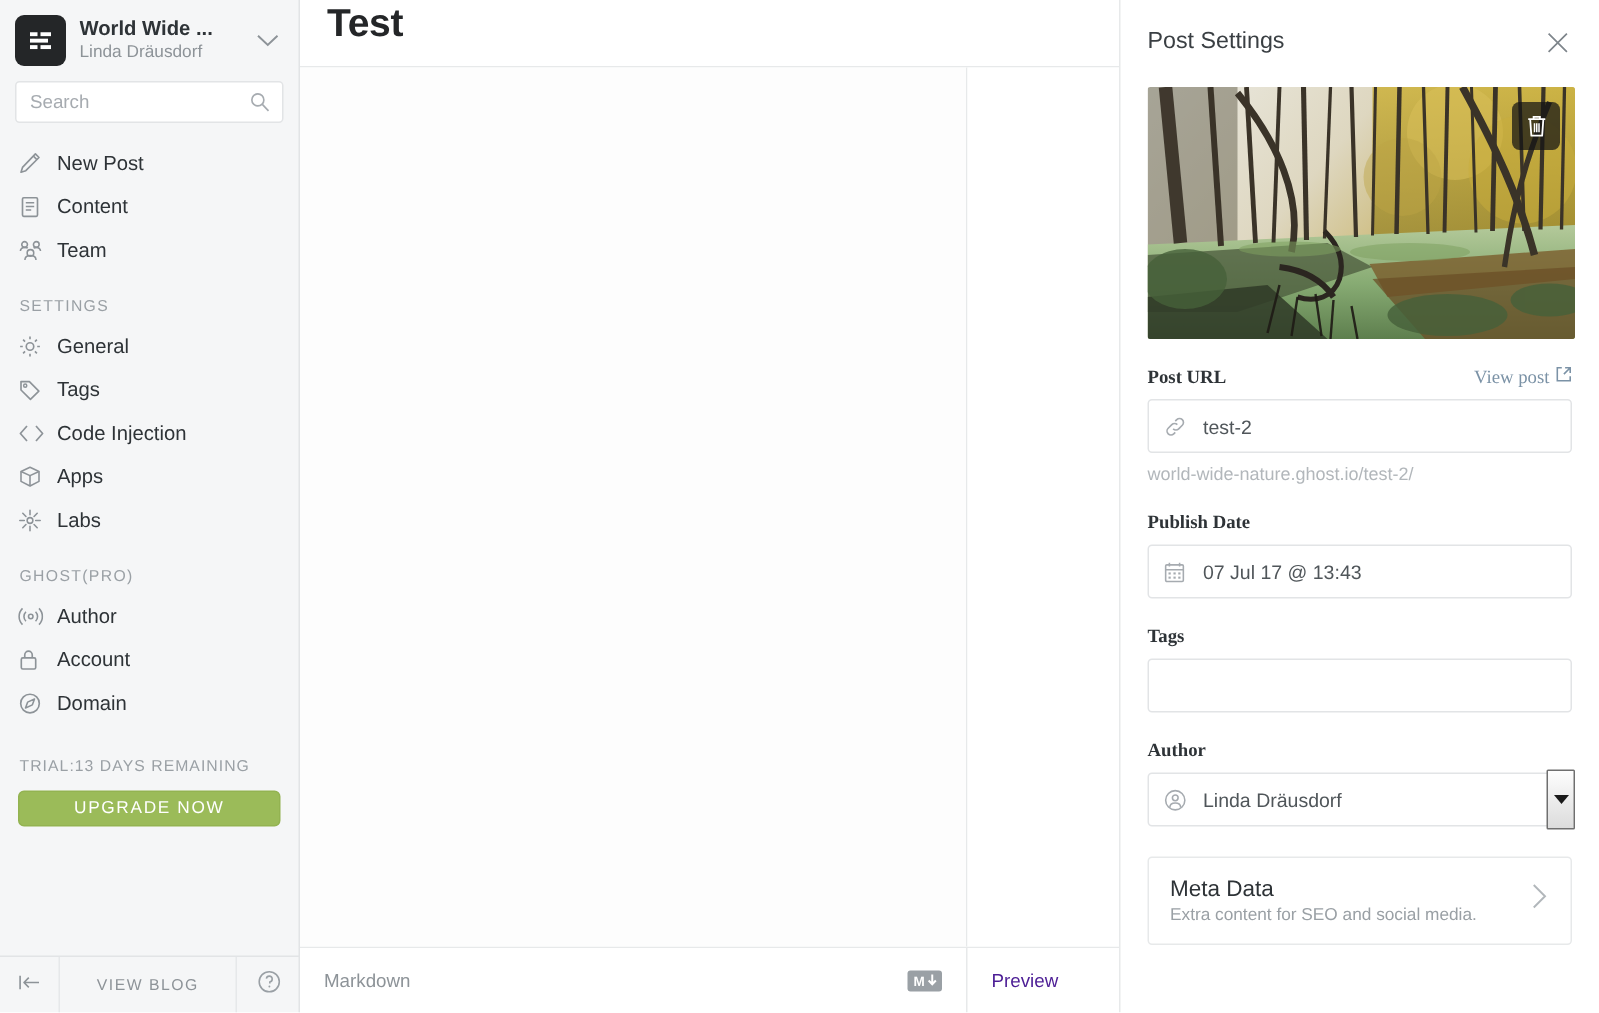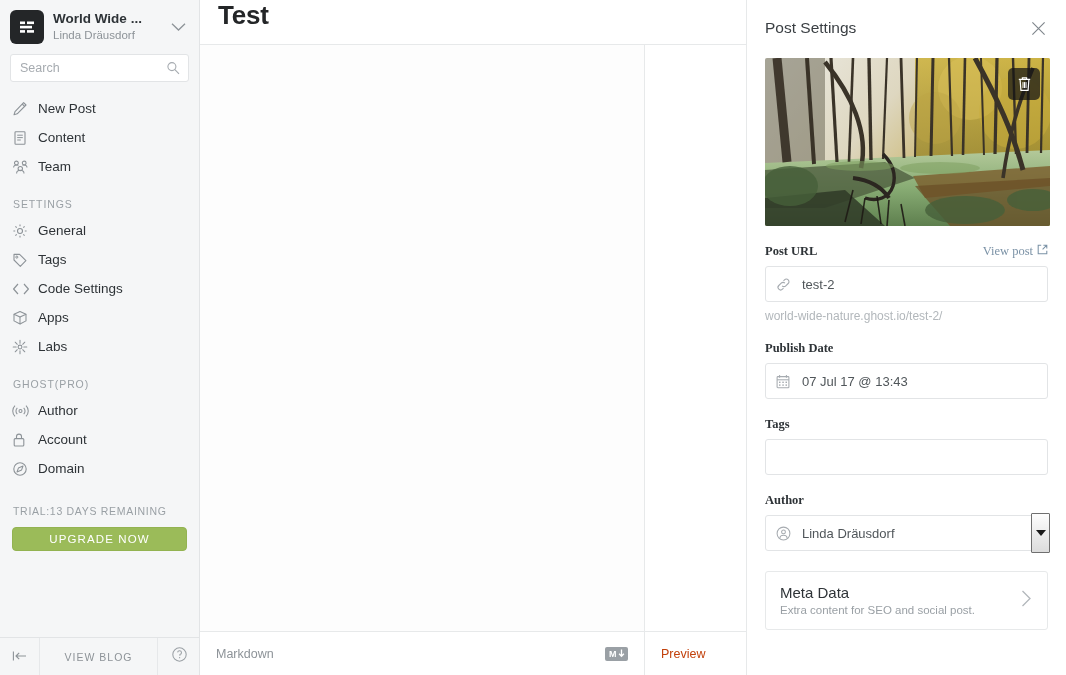--- a/index.html
+++ b/index.html
@@ -120,21 +120,21 @@
     padding: 0 16px 0 16px;
   }
   .foot-md-label { font-size: 12.5px; color: #8d9398; }
   .md-badge {
     background: #9aa0a5; color: #fff; border-radius: 2px;
     font-size: 9px; font-weight: bold; font-family: "Liberation Sans", sans-serif;
     padding: 2px 3px 2px 4px; letter-spacing: 0.5px;
     display: inline-flex; align-items: center; cursor: pointer;
   }
   .foot-preview { flex: 1 1 auto; display: flex; align-items: center; padding-left: 16px; }
-  .foot-preview-label { font-size: 12.5px; color: #c2410c; }
+  .foot-preview-label { font-size: 12.5px; color: #4c1d95; }
 
   
   .panel {
     width: 320px; height: 675px; background: #fff;
     border-left: 1px solid #e7e9ea;
     display: flex; flex-direction: column;
     overflow: hidden;
   }
   .panel-head {
     height: 56px; flex: 0 0 56px;
@@ -300,21 +300,21 @@
         </span>
         <span class="nav-label">Tags</span>
       </div>
       <div class="nav-item">
         <span class="nav-icn">
           <svg width="18" height="14" viewBox="0 0 18 14" aria-hidden="true">
             <path d="M6 2 L1.6 7 L6 12" fill="none" stroke="#8d9398" stroke-width="1.15" stroke-linejoin="round"></path>
             <path d="M12 2 L16.4 7 L12 12" fill="none" stroke="#8d9398" stroke-width="1.15" stroke-linejoin="round"></path>
           </svg>
         </span>
-        <span class="nav-label">Code Settings</span>
+        <span class="nav-label">Code Injection</span>
       </div>
       <div class="nav-item">
         <span class="nav-icn">
           <svg width="16" height="16" viewBox="0 0 16 16" aria-hidden="true">
             <path d="M8 1.5 L14 4.3 L8 7.1 L2 4.3 Z" fill="none" stroke="#8d9398" stroke-width="1.05" stroke-linejoin="round"></path>
             <path d="M2 4.3v6.6L8 14v-6.9" fill="none" stroke="#8d9398" stroke-width="1.05" stroke-linejoin="round"></path>
             <path d="M14 4.3v6.6L8 14" fill="none" stroke="#8d9398" stroke-width="1.05" stroke-linejoin="round"></path>
           </svg>
         </span>
         <span class="nav-label">Apps</span>
@@ -574,21 +574,21 @@
           <input type="text" readonly="" value="Linda Dräusdorf" style="">
         </div>
         <div class="native-arrow">
           <i></i>
         </div>
       </div>
 
       <div class="meta-card">
         <div>
           <div class="meta-title">Meta Data</div>
-          <div class="meta-sub">Extra content for SEO and social post.</div>
+          <div class="meta-sub">Extra content for SEO and social media.</div>
         </div>
         <span>
           <svg width="13" height="19" viewBox="0 0 13 19" aria-hidden="true">
             <path d="M2.5 2 L10 9.5 L2.5 17" fill="none" stroke="#b2b7bb" stroke-width="1.3"></path>
           </svg>
         </span>
       </div>
 
     </div>
   </section>

